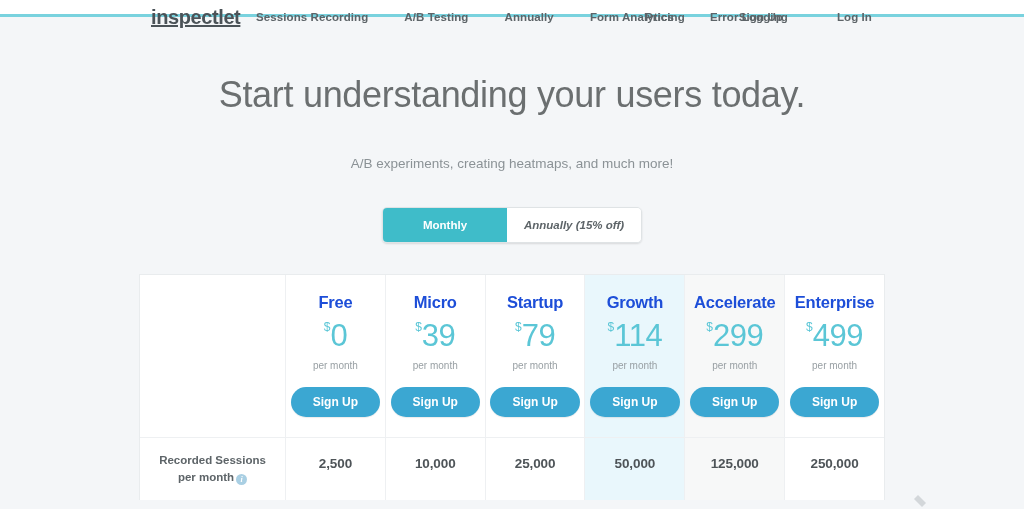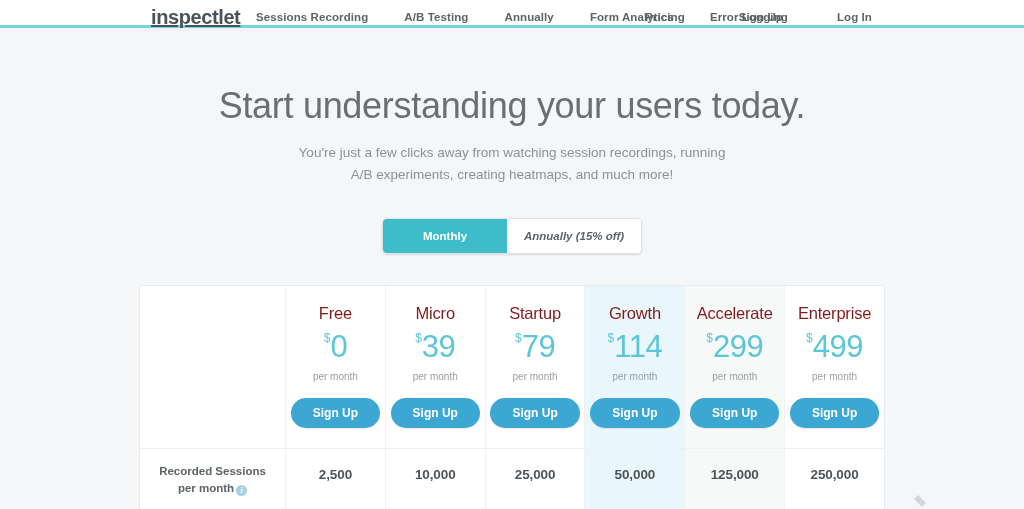--- a/index.html
+++ b/index.html
@@ -12,21 +12,21 @@
 
   body {
     font-family: "Liberation Sans", sans-serif;
     background: #f4f6f8;
     color: #5a6063;
     -webkit-font-smoothing: antialiased;
   }
 
   
   .site-header {
-    height: 28px;
+    height: 17px;
     background: #ffffff;
     border-bottom: 3px solid #79d2de;
     display: flex;
     align-items: center;
     position: relative;
   }
 
   .logo {
     position: absolute;
     left: 151px;
@@ -160,22 +160,22 @@
   .plan-col:last-child { border-right: none; }
 
   .plan-col.highlight { background: #e9f7fc; }
   .plan-col.shade     { background: #f7f8f8; }
 
   
   .plan-head { padding: 18px 0 20px 0; }
 
   .plan-name {
     font-size: 16.5px;
-    font-weight: normal;
-    color: #7f1d1d;
+    font-weight: bold;
+    color: #1d4ed8;
     letter-spacing: -0.2px;
   }
 
   .plan-price {
     margin-top: 8px;
     color: #5bc6d6;
     line-height: 1;
     white-space: nowrap;
   }
 
@@ -275,21 +275,21 @@
   <nav class="nav-right">
     <a class="nav-link" href="#">Pricing</a>
     <a class="nav-link" href="#">Sign Up</a>
     <a class="nav-link" href="#">Log In</a>
   </nav>
 </header>
 
 <section class="hero">
   <h1 class="hero-title">Start understanding your users today.</h1>
   <p class="hero-sub">
-    <span>You're just a few clicks away from watching session recordings, running</span><br>
+    <br>
     <span>A/B experiments, creating heatmaps, and much more!</span>
   </p>
 </section>
 
 <div class="billing-toggle-wrap">
   <div class="billing-toggle">
     <div class="toggle-opt monthly active">Monthly</div>
     <div class="toggle-opt annual">Annually (15% off)</div>
   </div>
 </div>

